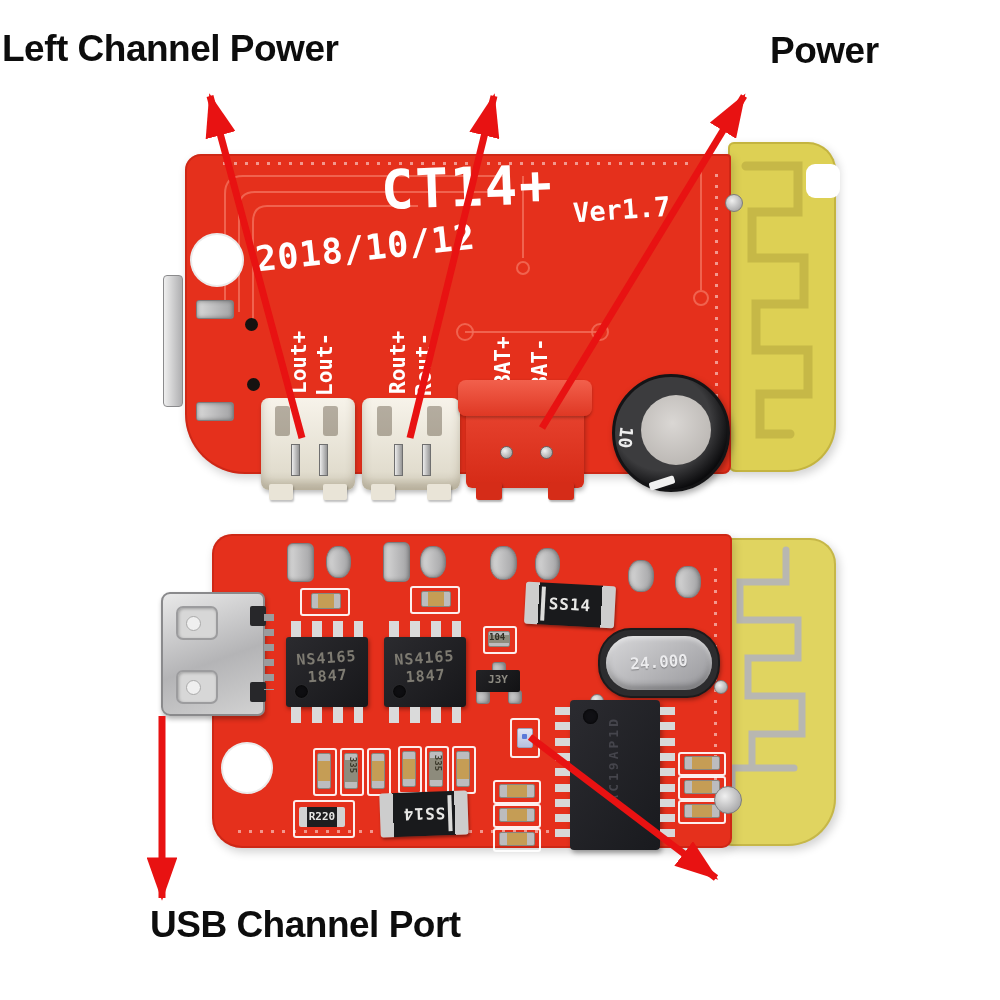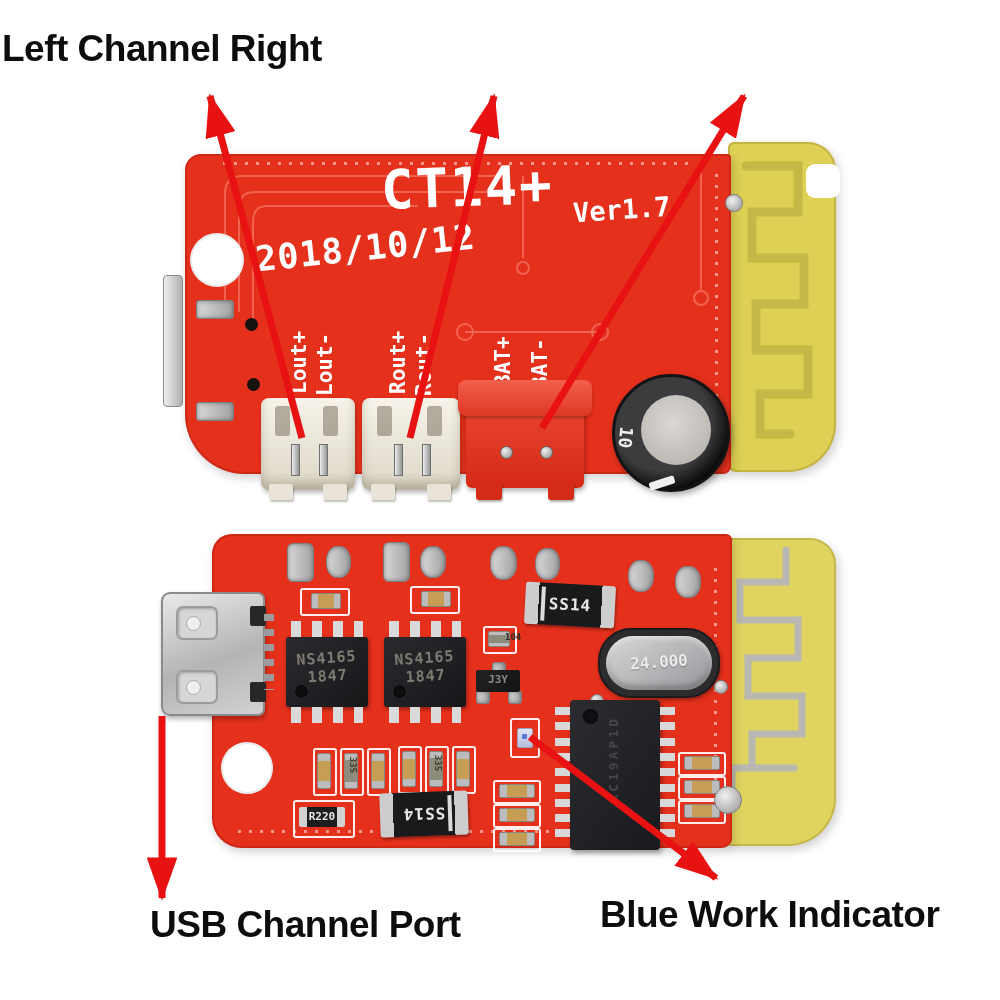--- a/index.html
+++ b/index.html
@@ -203,21 +203,21 @@
       <div class="pinrow" style="bottom:-16px;"></div>
       <div class="ctxt">
         <span style="display:block">NS4165</span>
         <span style="display:block">1847</span>
       </div>
       <div class="cdot"></div>
     </div>
 
     <div class="wbox" style="left:325px;top:98px;width:30px;height:24px;">
       <div class="tcap-h tcap-dark" style="left:3px;top:3px;width:20px;height:14px;background:linear-gradient(90deg,#bcbcbe 0 18%,#8d8b7c 18% 82%,#bcbcbe 82%);"></div>
-      <span class="abs" style="left:20px;top:4px;color:#2e2c22;font:700 9px 'DejaVu Sans Mono',monospace;">104</span>
+      <span class="abs" style="left:4px;top:4px;color:#2e2c22;font:700 9px 'DejaVu Sans Mono',monospace;">104</span>
     </div>
     <div class="abs" style="left:316px;top:134px;width:48px;height:42px;">
       <div class="gpad" style="left:2px;top:28px;width:12px;height:12px;"></div>
       <div class="gpad" style="left:34px;top:28px;width:12px;height:12px;"></div>
       <div class="gpad" style="left:18px;top:0px;width:12px;height:10px;"></div>
       <div class="abs" style="left:2px;top:8px;width:44px;height:22px;background:linear-gradient(135deg,#232326,#121214);border-radius:2px;">
         <span class="abs" style="left:0;right:0;top:3px;text-align:center;color:#8d8b82;font:700 11px 'DejaVu Sans Mono',monospace;">J3Y</span>
       </div>
     </div>
 
@@ -314,17 +314,17 @@
     </defs>
     <g stroke="#e81212" stroke-width="7" fill="none">
       <path d="M 302 438 L 210 96" marker-end="url(#ah)"></path>
       <path d="M 410 438 L 494 96" marker-end="url(#ah)"></path>
       <path d="M 542 428 L 744 96" marker-end="url(#ah)"></path>
       <path d="M 162 716 L 162 898" marker-end="url(#ah)"></path>
       <path d="M 530 737 L 716 878" marker-end="url(#ah)"></path>
     </g>
   </svg>
 
-  <div class="lbl" style="left:2px;top:28px;">Left Channel Right</div>
+  <div class="lbl" style="left:2px;top:28px;">Left Channel Power</div>
+  <div class="lbl" style="left:770px;top:30px;">Power</div>
   <div class="lbl" style="left:150px;top:904px;">USB Channel Port</div>
-  <div class="lbl" style="left:600px;top:894px;">Blue Work Indicator</div>
 
 </div>
 
 </body></html>

